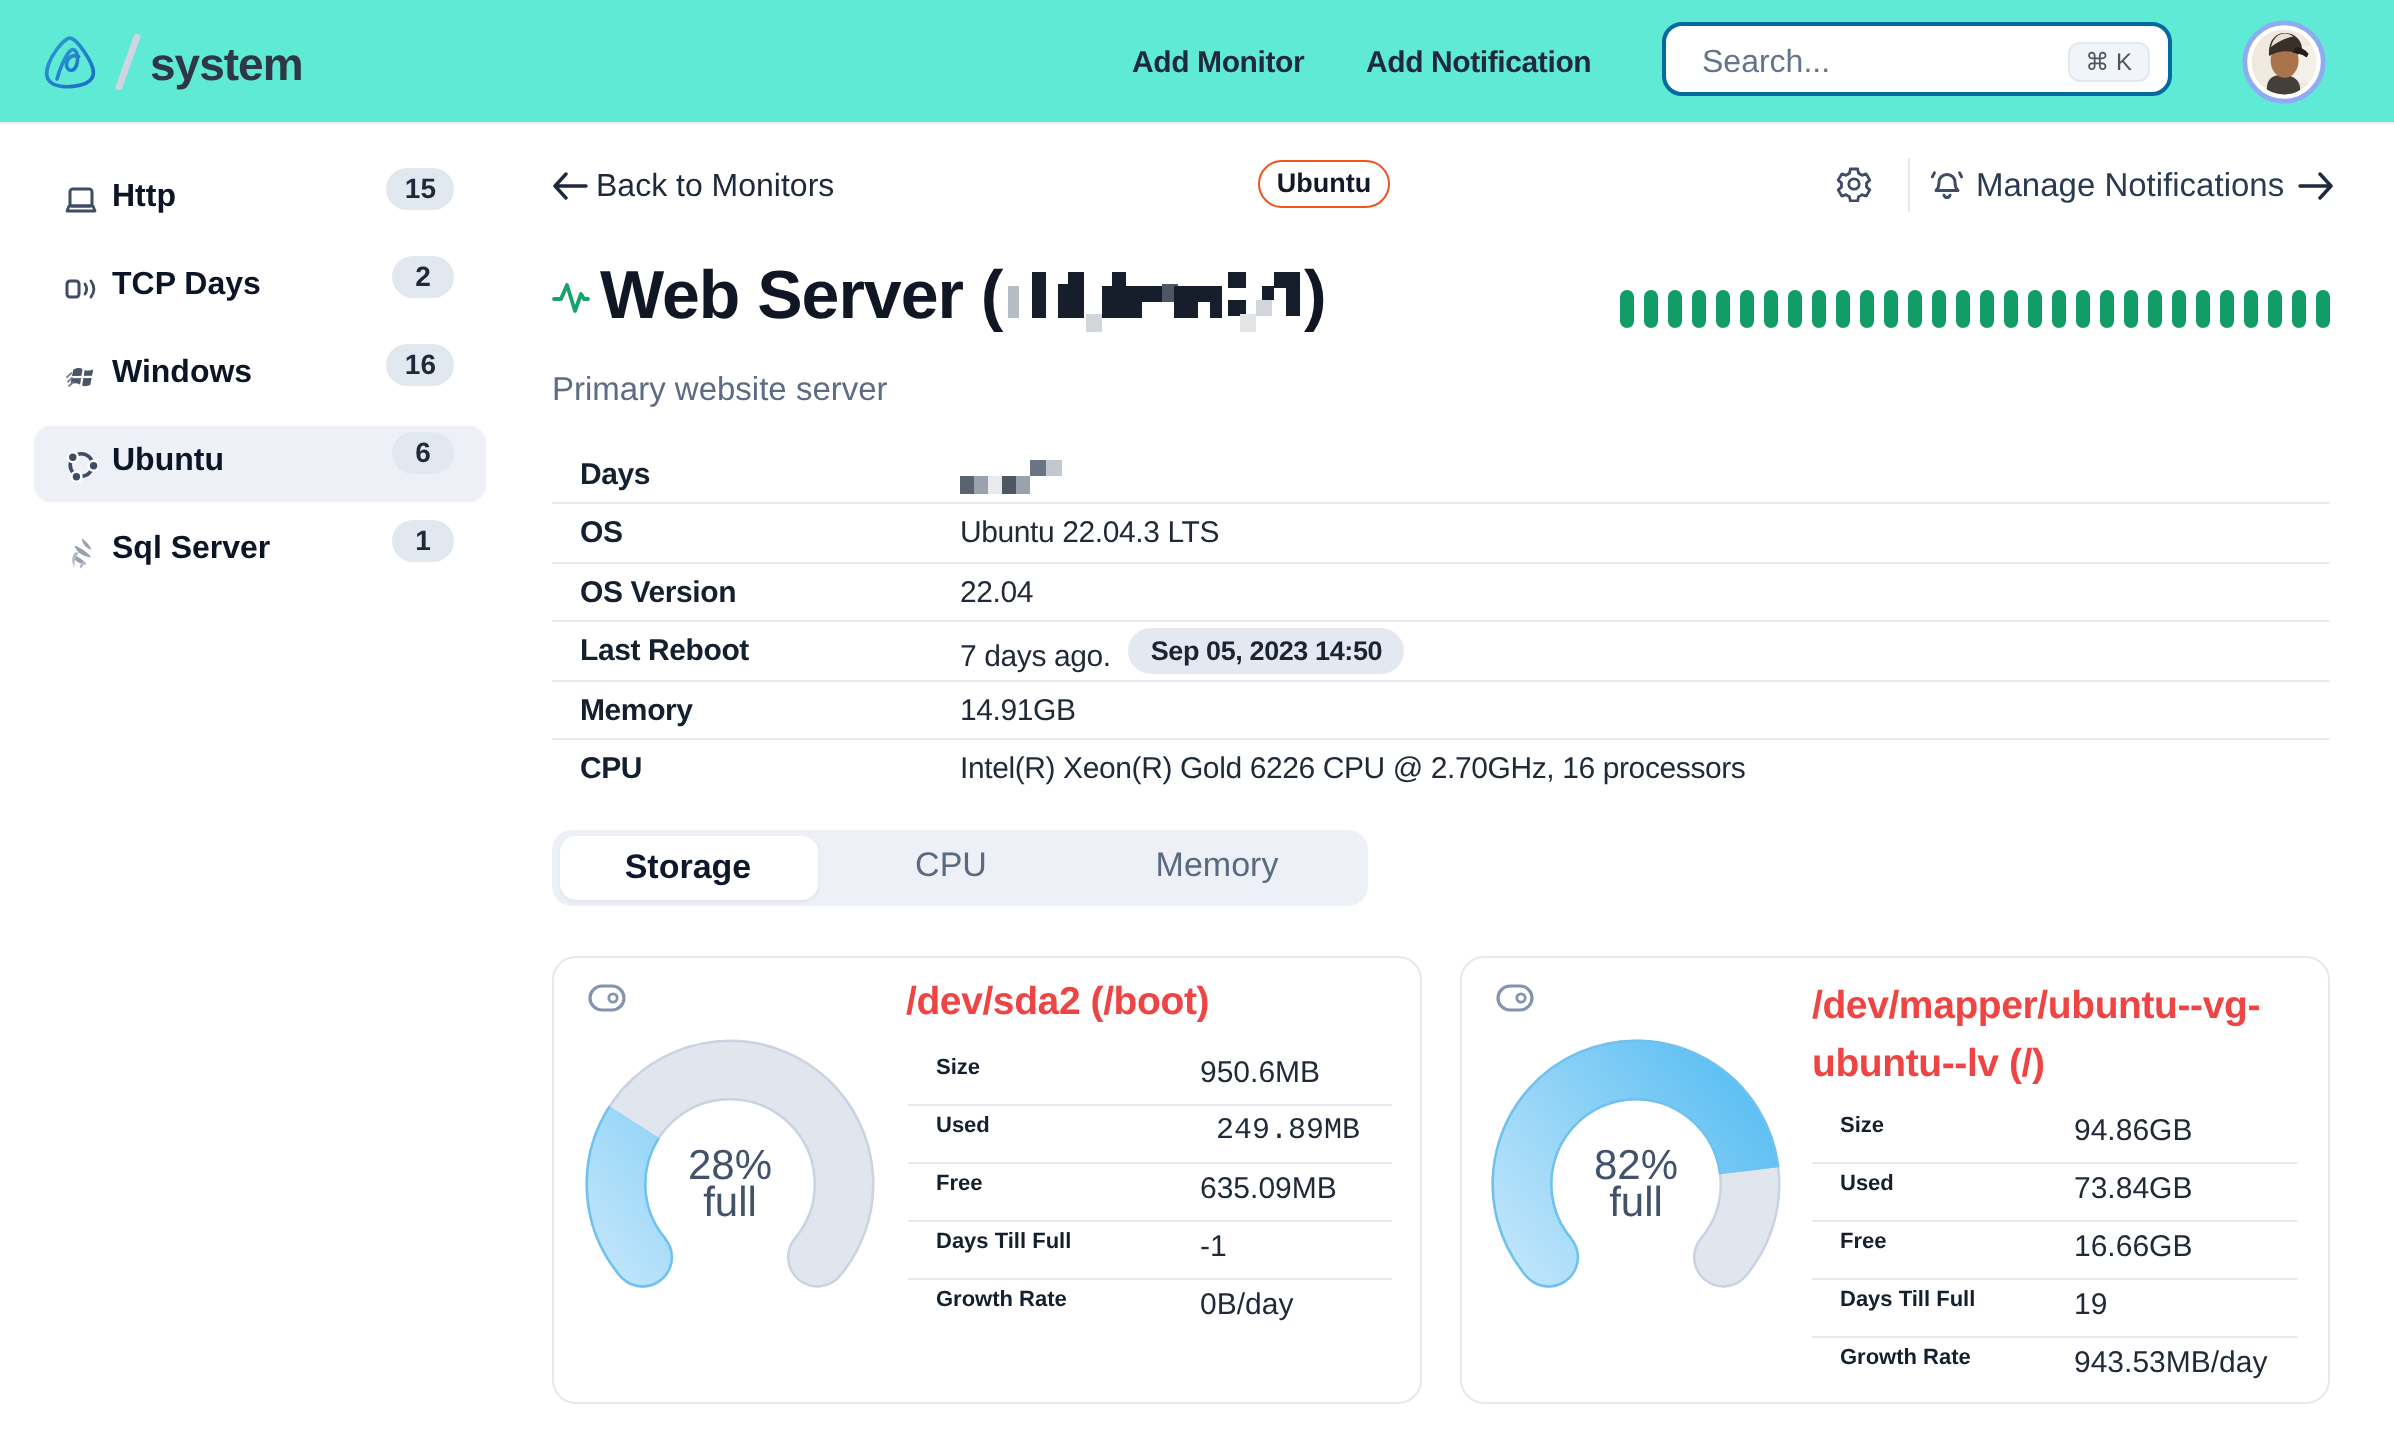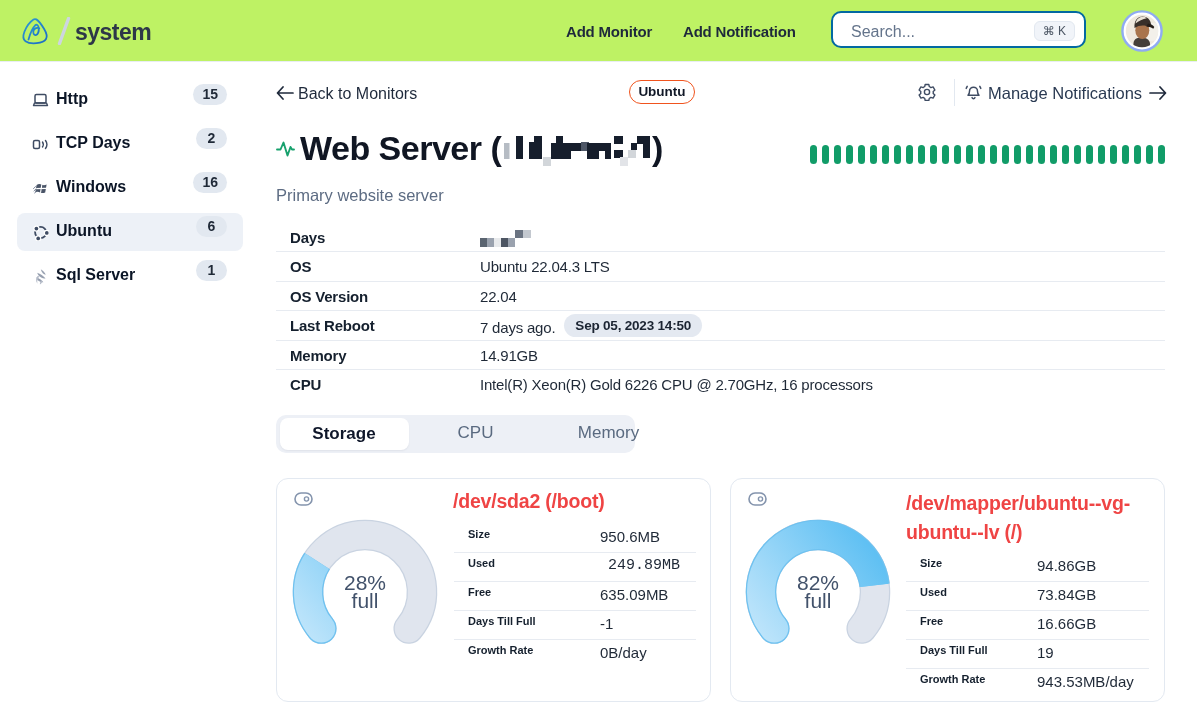--- a/index.html
+++ b/index.html
@@ -1,20 +1,20 @@
 <!DOCTYPE html>
 <html><head>
 <meta charset="utf-8">
 <style>
 * { margin:0; padding:0; box-sizing:border-box; }
 html,body { width:1197px; height:717px; background:#fff; font-family:"Liberation Sans", sans-serif; }
 #app { position:relative; width:1197px; height:717px; overflow:hidden; background:#fff; }
 .abs { position:absolute; }
 
-#topbar { position:absolute; left:0; top:0; width:1197px; height:62px; background:#bef264; border-bottom:1px solid #e8edf3; }
+#topbar { position:absolute; left:0; top:0; width:1197px; height:62px; background:#5eead4; border-bottom:1px solid #e8edf3; }
 #slash { position:absolute; left:57px; top:17px; width:14px; height:28px; }
 #brand { position:absolute; left:75px; top:19px; font-size:23px; font-weight:700; color:#2d3748; letter-spacing:-0.5px; }
 .toplink { position:absolute; top:23px; font-size:15px; font-weight:700; color:#1e293b; letter-spacing:-0.2px; }
 #search { position:absolute; left:831px; top:11px; width:255px; height:37px; border:2px solid #0369a1; border-radius:10px; background:#fff; }
 #search .ph { position:absolute; left:18px; top:10px; font-size:16px; color:#64748b; }
 #kbd { position:absolute; right:9px; top:8px; height:20px; padding:0 8px; background:#f1f4f9; border:1px solid #e2e8f0; border-radius:6px; font-size:12px; color:#4b5563; line-height:19px; }
 #avatar { position:absolute; left:1121px; top:10px; width:42px; height:42px; }
 
 #sidebar { position:absolute; left:0; top:62px; width:260px; height:655px; background:#fff; }
 .sitem { position:absolute; left:17px; width:226px; height:38px; border-radius:8px; }
@@ -33,21 +33,21 @@
 #bars { position:absolute; left:534px; top:83px; width:356px; height:18px; }
 .gbar { position:absolute; top:0; width:7.2px; height:18.5px; border-radius:3.6px; background:#119c68; }
 
 #info { position:absolute; left:0; top:161px; width:889px; }
 .irow { position:absolute; left:0; width:889px; height:29.4px; }
 .irow .lbl { position:absolute; left:14px; top:6px; font-size:15px; font-weight:700; color:#15202e; letter-spacing:-0.2px; }
 .irow .val { position:absolute; left:204px; top:6px; font-size:15px; color:#1f2937; letter-spacing:-0.2px; }
 .irow.bline { border-bottom:1px solid #e7ebf1; }
 #reboot-badge { display:inline-block; margin-left:5px; height:23px; padding:0 11px; background:#e4e9f1; border-radius:12px; font-size:13.5px; font-weight:700; color:#1b2432; line-height:23px; position:relative; top:-3px; letter-spacing:-0.2px; }
 
-#tabs { position:absolute; left:0; top:353px; width:359px; height:38px; background:#edf0f6; border-radius:10px; }
+#tabs { position:absolute; left:0; top:353px; width:408px; height:38px; background:#edf0f6; border-radius:10px; }
 #tab-active { position:absolute; left:3.5px; top:3px; width:129px; height:32px; background:#fff; border-radius:8px; text-align:center; font-size:17px; font-weight:700; color:#0f172a; line-height:32px; box-shadow:0 1px 2px rgba(15,23,42,0.06); }
 .tab { position:absolute; top:8px; width:133px; text-align:center; font-size:17px; color:#5a6a80; }
 
 .card { position:absolute; top:416px; width:435px; height:224px; background:#fff; border:1px solid #e3e9f1; border-radius:12px; }
 #card1 { left:0; }
 #card2 { left:454px; }
 .toggle { position:absolute; left:17px; top:13px; width:19px; height:14px; }
 .ctitle { position:absolute; font-size:19.5px; font-weight:700; color:#ef4444; letter-spacing:-0.2px; }
 .stats { position:absolute; }
 .stats .srow { position:absolute; left:0; width:100%; height:29px; }

